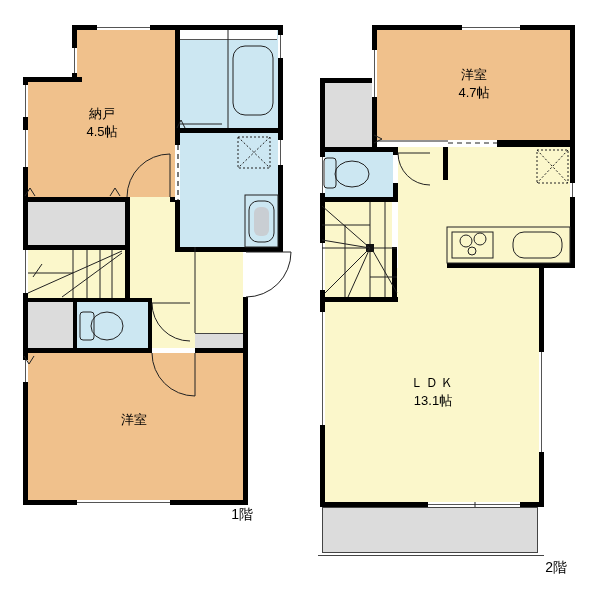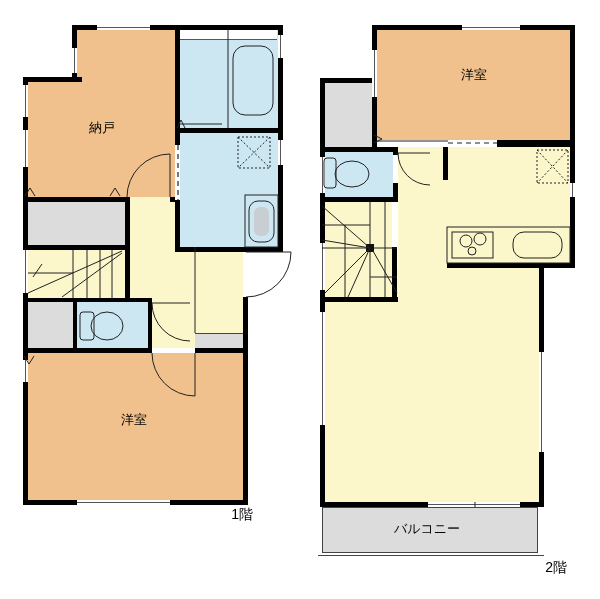--- a/index.html
+++ b/index.html
@@ -188,26 +188,31 @@
       <circle class="ln" cx="480" cy="239" r="6"></circle>
       <circle class="ln" cx="472" cy="251" r="4"></circle>
       <rect class="ln" x="513" y="232" width="49" height="26" rx="11"></rect>
     </g>
     <rect class="dot" x="537" y="150" width="31" height="33"></rect>
     <line class="dot" x1="537" y1="150" x2="568" y2="183"></line>
     <line class="dot" x1="568" y1="150" x2="537" y2="183"></line>
     <line class="ln" x1="475" y1="502" x2="475" y2="507"></line>
   </svg>
 
-  <div class="lbl" style="left:52px;top:119px;width:100px;">
+  <div class="lbl" style="left:52px;top:105px;width:100px;">
     <div>納戸</div>
+    <div>4.5帖</div>
   </div>
   <div class="lbl" style="left:84px;top:411px;width:100px;">
     <div>洋室</div>
   </div>
   <div class="lbl" style="left:424px;top:66px;width:100px;">
     <div>洋室</div>
-  </div>
-  <div class="lbl" style="left:352px;top:520px;width:150px;">バルコニー</div>
+    <div>4.7帖</div>
+  </div>
+  <div class="lbl" style="left:383px;top:374px;width:100px;">
+    <div style="letter-spacing:2px;">ＬＤＫ</div>
+    <div>13.1帖</div>
+  </div>
   <div class="lbl-floor" style="left:203px;top:506px;width:50px;">1階</div>
   <div class="lbl-floor" style="left:517px;top:559px;width:50px;">2階</div>
 
 </div>
 
 </body></html>

